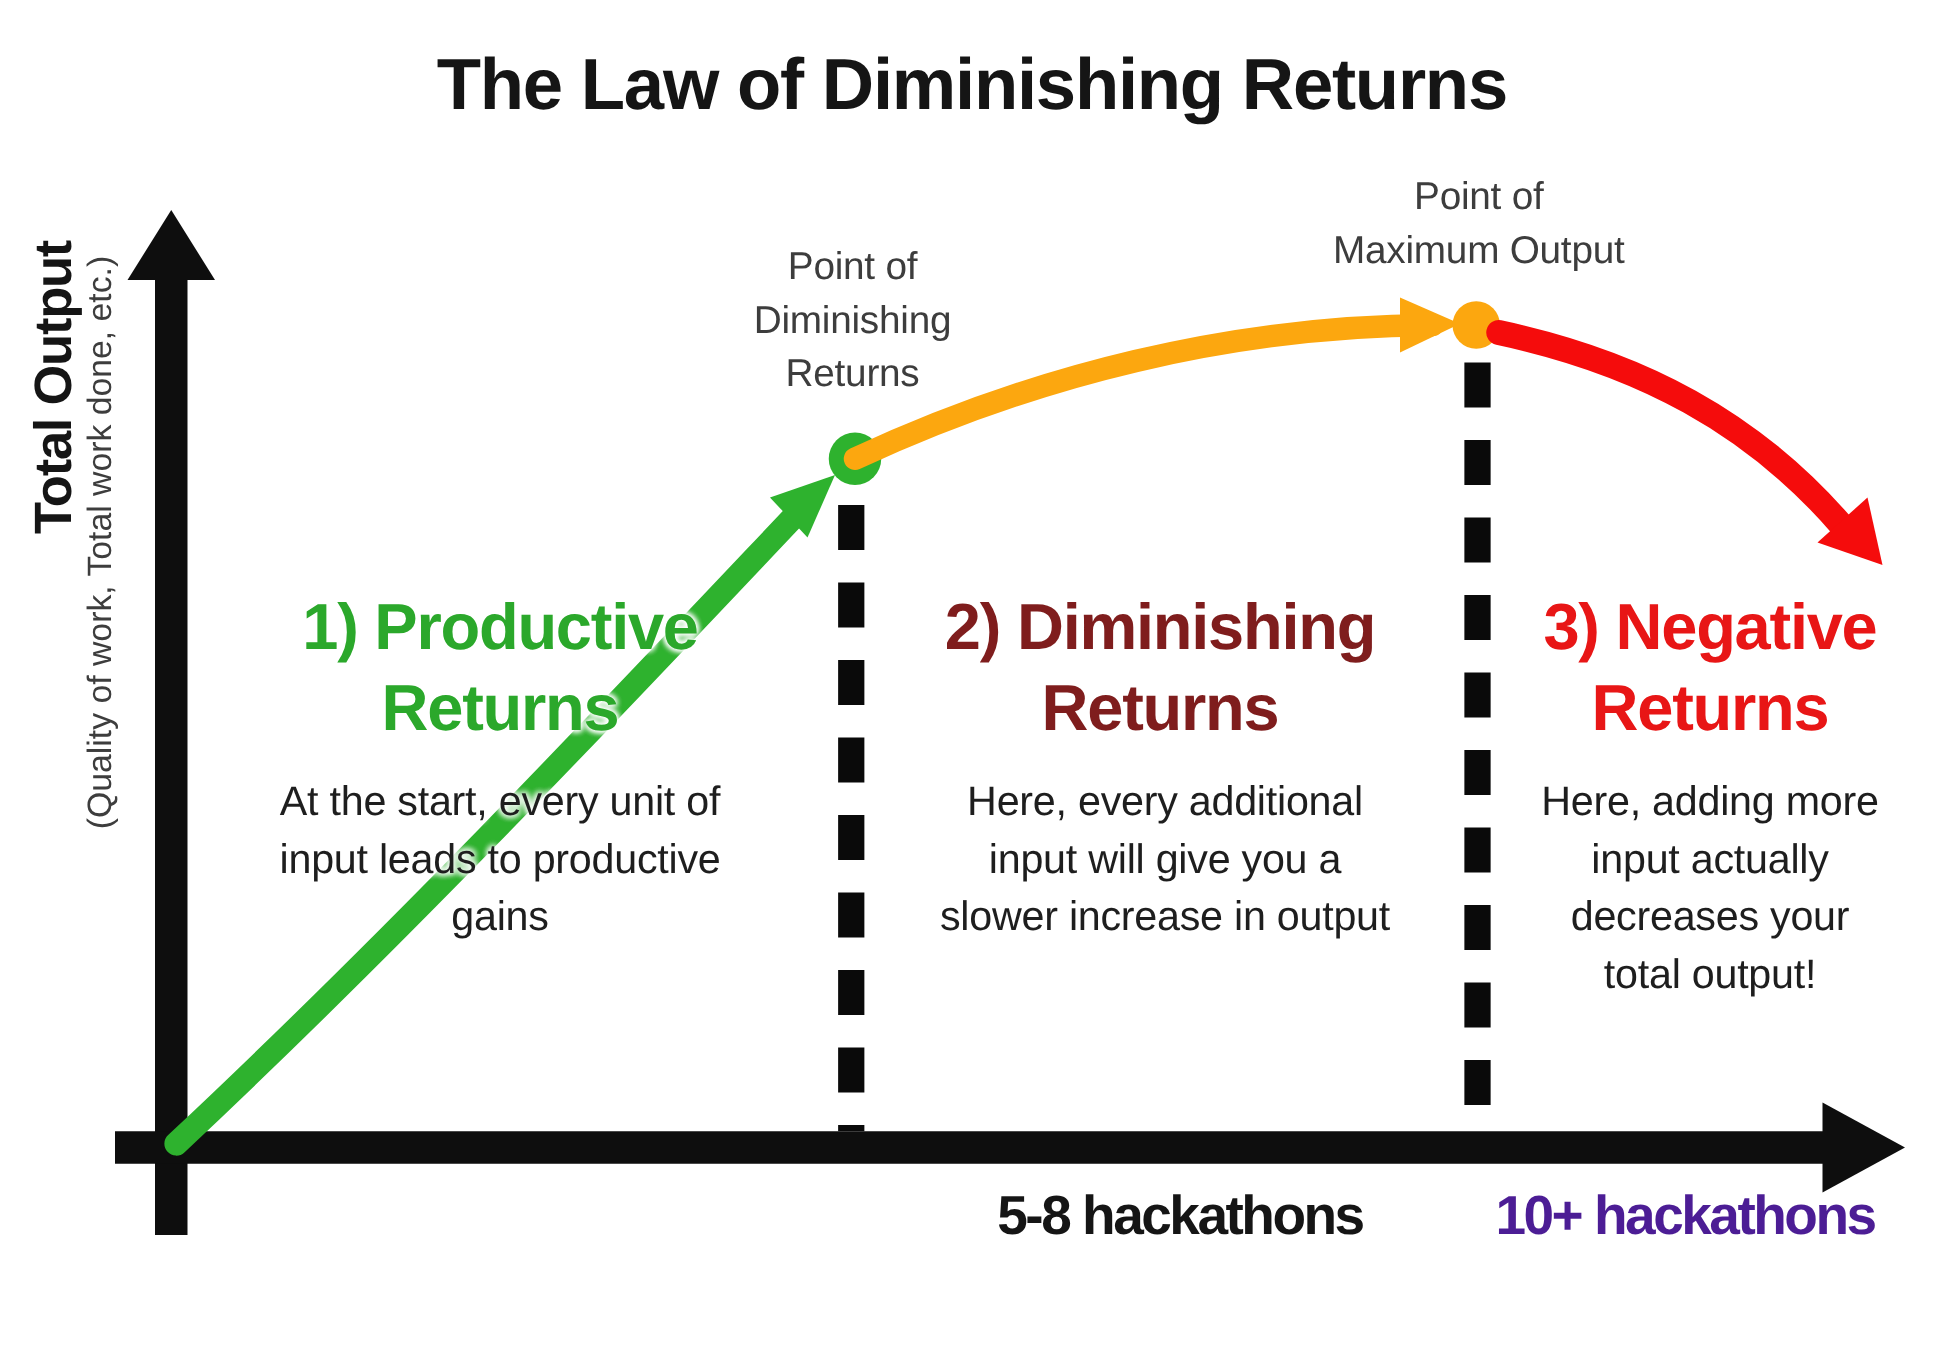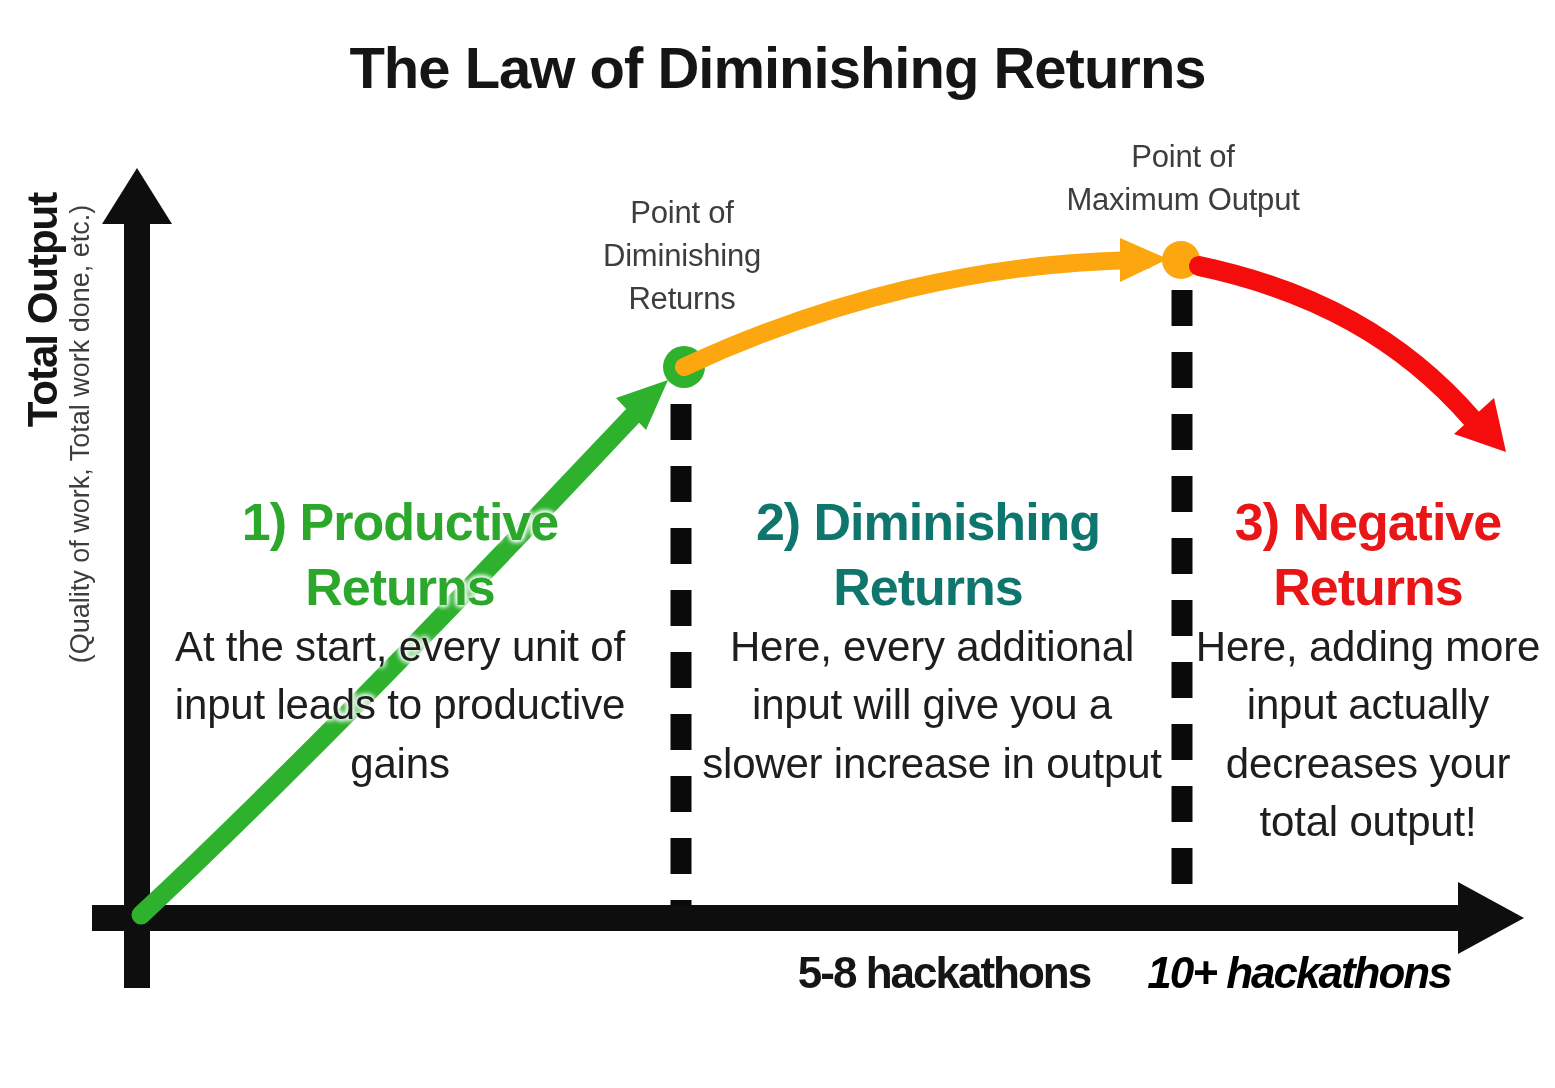--- a/index.html
+++ b/index.html
@@ -17,24 +17,24 @@
   .preline{white-space:pre-line;}
   .halo{text-shadow:0 0 5px #fff,0 0 5px #fff,0 0 6px #fff,0 0 6px #fff;}
   .title{
     left:0;top:34px;width:1555px;
     font-size:58px;font-weight:bold;letter-spacing:-1px;
   }
   .point-label{
     font-size:31px;line-height:1.38;letter-spacing:-0.2px;
   }
   .section-heading{
-    font-size:52px;font-weight:bold;line-height:1.25;letter-spacing:-1px;margin-top:20px;
+    font-size:52px;font-weight:bold;line-height:1.25;letter-spacing:-1px;
   }
   .section-body{
-    font-size:42px;line-height:1.39;letter-spacing:-0.2px;
+    font-size:33px;line-height:1.39;letter-spacing:-0.2px;
   }
   .x-label{
     top:948px;height:52px;
     font-size:44px;font-weight:bold;letter-spacing:-2px;
   }
   .y-main{
     left:-258px;top:287px;width:600px;height:46px;
     transform:rotate(-90deg);
     font-size:42px;font-weight:bold;letter-spacing:-1px;
   }
@@ -81,29 +81,29 @@
 Returns</div>
   <div class="abs point-label center preline halo" style="left: 963px; top: 136px; width: 440px; color: rgb(61, 61, 61);">Point of
 Maximum Output</div>
 
   <div class="abs section-heading center preline halo" style="left: 150px; top: 470px; width: 500px; color: rgb(43, 168, 43);">1) Productive
 Returns</div>
   <div class="abs section-body center preline halo" style="left: 170px; top: 618px; width: 460px; color: rgb(30, 30, 30);">At the start, every unit of
 input leads to productive
 gains</div>
 
-  <div class="abs section-heading center preline halo" style="left: 678px; top: 470px; width: 500px; color: #0f766e;">2) Diminishing
+  <div class="abs section-heading center preline halo" style="left: 678px; top: 470px; width: 500px; color: #7f1d1d;">2) Diminishing
 Returns</div>
   <div class="abs section-body center preline halo" style="left: 702px; top: 618px; width: 460px; color: rgb(30, 30, 30);">Here, every additional
 input will give you a
 slower increase in output</div>
 
   <div class="abs section-heading center preline halo" style="left: 1118px; top: 470px; width: 500px; color: rgb(232, 22, 22);">3) Negative
 Returns</div>
   <div class="abs section-body center preline halo" style="left: 1138px; top: 618px; width: 460px; color: rgb(30, 30, 30);">Here, adding more
 input actually
 decreases your
 total output!</div>
 
   <div class="abs x-label center" style="left: 764px; width: 360px; color: rgb(21, 21, 21);">5-8 hackathons</div>
-  <div class="abs x-label center" style="left: 1119px; width: 360px; color: #000000; font-style: italic;">10+ hackathons</div>
+  <div class="abs x-label center" style="left: 1168px; width: 360px; color: #4c1d95;">10+ hackathons</div>
 
 </div>
 
 </body></html>

